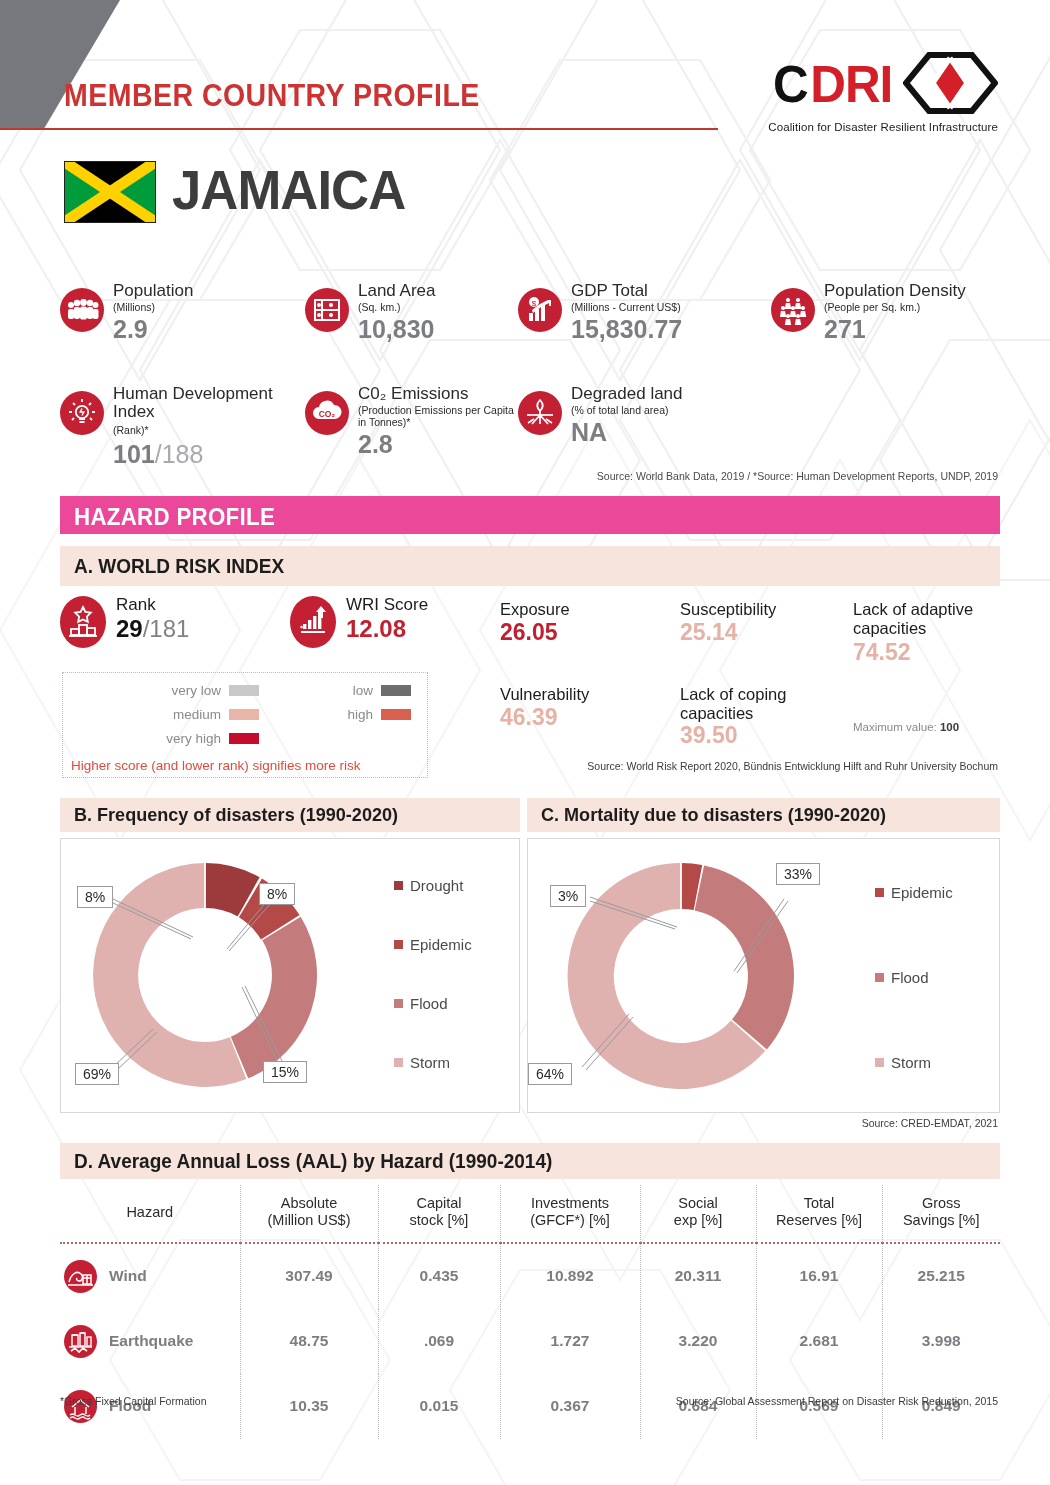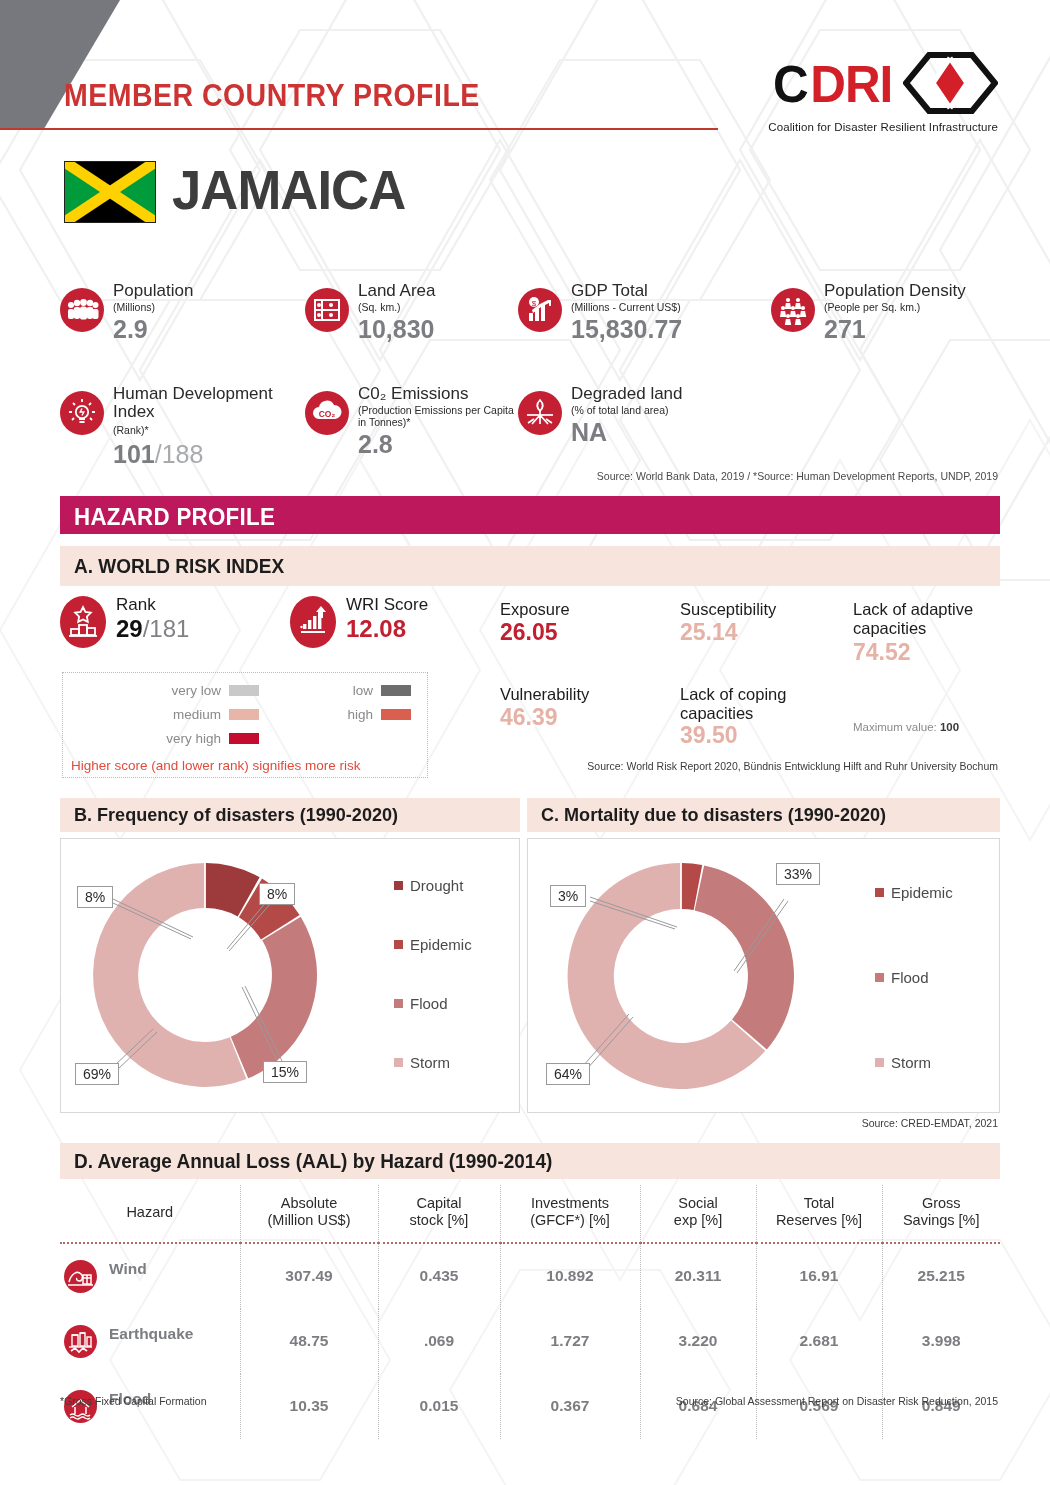--- a/index.html
+++ b/index.html
@@ -59,21 +59,21 @@
   .stat-icon svg { position:absolute; inset:0; width:44px; height:44px; }
   .stat-txt { padding-top:0; }
   .stat-label { font-size:17px; color:#2a2a2a; line-height:1.05; }
   .stat-sub { font-size:10.5px; color:#2a2a2a; line-height:1.15; margin-top:1px; }
   .stat-val { font-size:25px; font-weight:bold; color:#7b7d81; line-height:1.15; margin-top:2px; }
   .stat-val .denom { font-weight:normal; color:#a8aaad; }
   .src-line { position:absolute; right:52px; top:470px; font-size:10.5px; color:#4a4a4a; z-index:4;}
 
   
   .hazard-bar {
-    position:absolute; left:60px; top:496px; width:940px; height:38px; background:#be185d; z-index:4;
+    position:absolute; left:60px; top:496px; width:940px; height:38px; background:#ec4899; z-index:4;
   }
   .hazard-bar span {
     position:absolute; left:14px; top:7px; font-size:24px; font-weight:bold; color:#fff;
     letter-spacing:.3px; transform: scaleX(0.93); transform-origin:left center;
   }
 
   .sec-bar {
     position:absolute; left:60px; width:940px; background:#f7e4dc; z-index:4;
   }
   .sec-bar span {
@@ -138,21 +138,21 @@
     font-size:14.5px; font-weight:normal; color:#2b2b2b; line-height:1.2;
     padding:10px 4px 12px; border-right:1.5px dotted #b9b9b9;
   }
   .tbl th:last-child, .tbl td:last-child { border-right:none; }
   .tbl thead tr { border-bottom:2px dotted #b06a63; }
   .tbl td {
     font-size:15.5px; font-weight:bold; color:#7b7d81; padding:16px 4px;
     border-right:1.5px dotted #b9b9b9;
   }
   .tbl td.hz { text-align:left; padding-left:4px; }
-  .hzcell { display:flex; }
+  .hzcell { display:flex; align-items:center; }
   .hzicon { width:33px; height:33px; border-radius:50%; background:#c32033; flex:0 0 33px; margin-right:12px; position:relative; }
   .hzicon svg { position:absolute; inset:0; width:33px; height:33px; }
   .hzname { font-size:15.5px; font-weight:bold; color:#7b7d81; }
   .foot-l { position:absolute; left:60px; top:1395px; font-size:10.5px; color:#3b3b3b; z-index:4; }
   .foot-r { position:absolute; right:52px; top:1395px; font-size:10.5px; color:#3b3b3b; z-index:4; }
 </style>
 </head>
 <body>
 
 <div class="page">
@@ -548,21 +548,21 @@
         <path d="M56 58 L143 88"></path>
           <path d="M56 62 L141 90"></path>
         <path d="M250 60 L200 132"></path>
           <path d="M254 62 L203 134"></path>
         <path d="M48 228 L95 175"></path>
           <path d="M52 231 L99 178"></path>
       </g>
     </svg>
     <div class="callout" style="left:22px; top:46px;">3%</div>
     <div class="callout" style="left:248px; top:24px;">33%</div>
-    <div class="callout" style="left:18px; top:224px;">64%</div>
+    <div class="callout" style="left:0; top:224px;">64%</div>
     <div class="cl-legend" style="left:347px; top:45px;">
       <div style="margin-bottom:68px">
           <span class="cl-sq" style="background:#b44a48"></span>
           <span>Epidemic</span>
         </div>
       <div style="margin-bottom:68px">
           <span class="cl-sq" style="background:#c47b7b"></span>
           <span>Flood</span>
         </div>
       <div>

